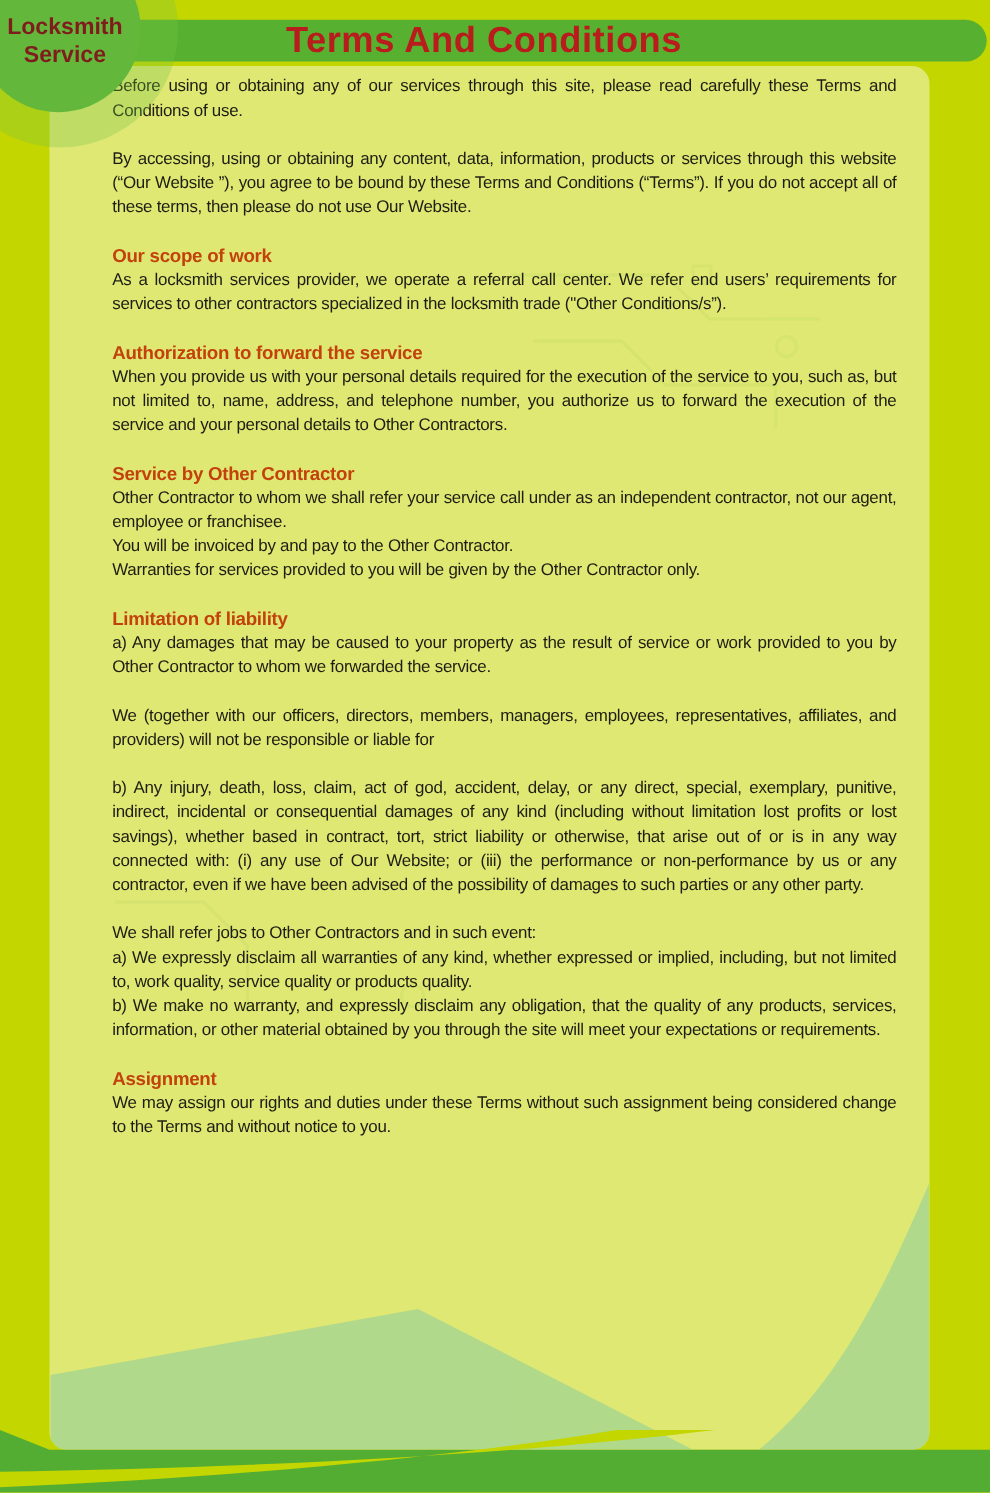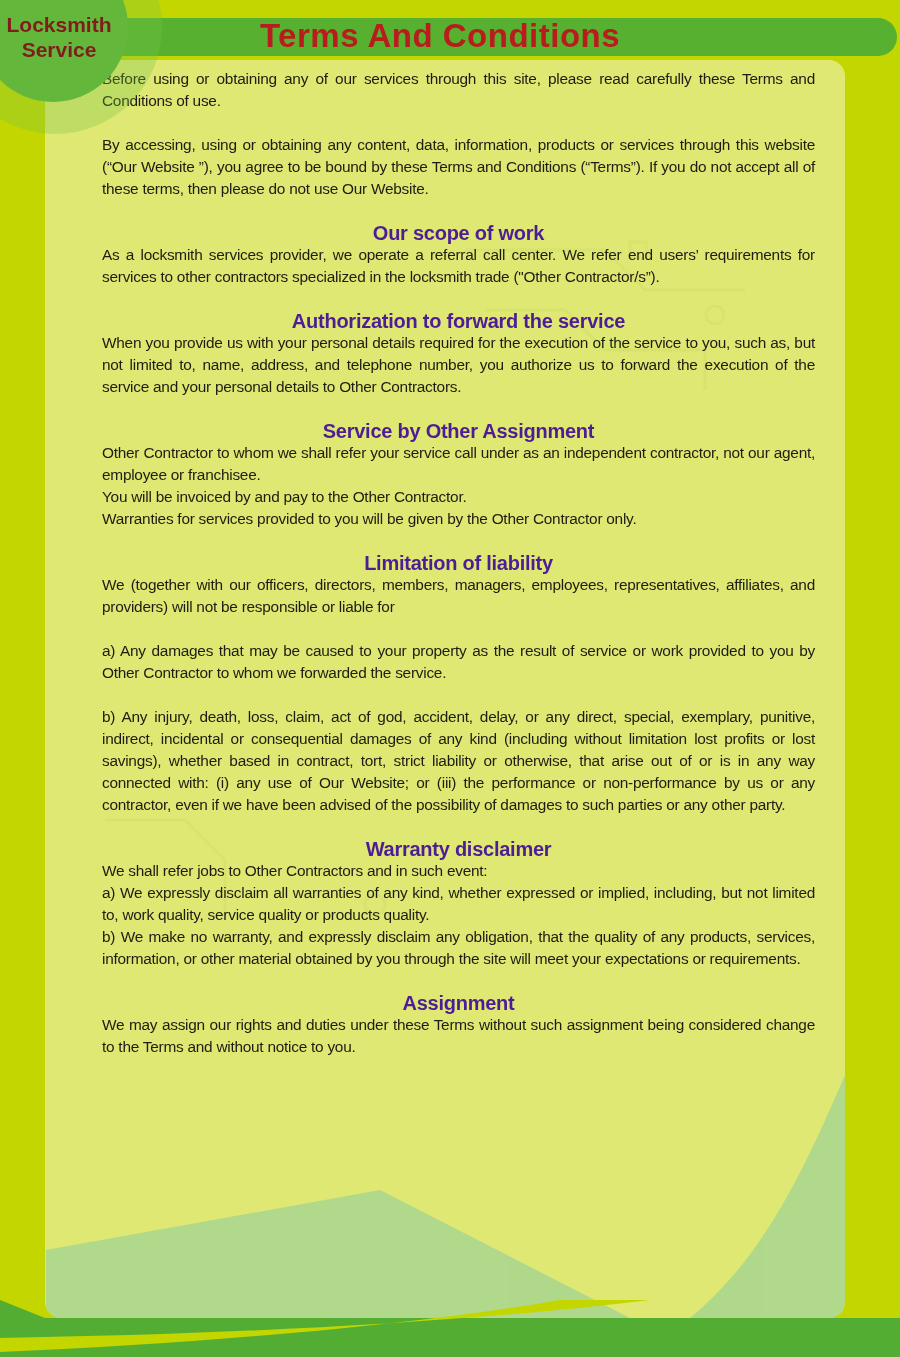--- a/index.html
+++ b/index.html
@@ -58,22 +58,22 @@
     color:#1d1d12;
   }
   .panel-text p{
     margin:0 0 22px 0;
     font-size:15.4px;line-height:22px;letter-spacing:-0.25px;
     text-align:justify;
     white-space:pre-line;
   }
   .panel-text h3{
     margin:0;
-    font-size:20px;line-height:22px;letter-spacing:-0.25px;
-    font-weight:bold;color:#4c1d95;text-align:center;
+    font-size:17px;line-height:22px;letter-spacing:-0.25px;
+    font-weight:bold;color:#c2410c;
   }
   
   .footer-deco{
     position:absolute;left:0;top:1290px;width:900px;height:67px;
     z-index:2;pointer-events:none;
   }
 </style>
 </head>
 <body>
 
@@ -100,32 +100,31 @@
     <g fill="#a8d68f" opacity="0.85">
       <polygon points="1,1190 335,1130 585,1258 1,1258"></polygon>
       <path d="M800,1015 C755,1120 715,1200 645,1258 L800,1258 Z"></path>
     </g>
   </svg>
 
   <div class="panel-text">
     <p>Before using or obtaining any of our services through this site, please read carefully these Terms and Conditions of use.</p>
     <p>By accessing, using or obtaining any content, data, information, products or services through this website (“Our Website ”), you agree to be bound by these Terms and Conditions (“Terms”). If you do not accept all of these terms, then please do not use Our Website.</p>
     <h3>Our scope of work</h3>
-    <p>As a locksmith services provider, we operate a referral call center. We refer end users’ requirements for services to other contractors specialized in the locksmith trade ("Other Contractor/s”).</p>
+    <p>As a locksmith services provider, we operate a referral call center. We refer end users’ requirements for services to other contractors specialized in the locksmith trade ("Other Conditions/s”).</p>
     <h3>Authorization to forward the service</h3>
     <p>When you provide us with your personal details required for the execution of the service to you, such as, but not limited to, name, address, and telephone number, you authorize us to forward the execution of the service and your personal details to Other Contractors.</p>
-    <h3>Service by Other Assignment</h3>
+    <h3>Service by Other Contractor</h3>
     <p>Other Contractor to whom we shall refer your service call under as an independent contractor, not our agent, employee or franchisee.
 You will be invoiced by and pay to the Other Contractor.
 Warranties for services provided to you will be given by the Other Contractor only.</p>
     <h3>Limitation of liability</h3>
+    <p>a) Any damages that may be caused to your property as the result of service or work provided to you by Other Contractor to whom we forwarded the service.</p>
     <p>We (together with our officers, directors, members, managers, employees, representatives, affiliates, and providers) will not be responsible or liable for</p>
-    <p>a) Any damages that may be caused to your property as the result of service or work provided to you by Other Contractor to whom we forwarded the service.</p>
     <p>b) Any injury, death, loss, claim, act of god, accident, delay, or any direct, special, exemplary, punitive, indirect, incidental or consequential damages of any kind (including without limitation lost profits or lost savings), whether based in contract, tort, strict liability or otherwise, that arise out of or is in any way connected with: (i) any use of Our Website; or (iii) the performance or non-performance by us or any contractor, even if we have been advised of the possibility of damages to such parties or any other party.</p>
-    <h3>Warranty disclaimer</h3>
     <p>We shall refer jobs to Other Contractors and in such event:
 a) We expressly disclaim all warranties of any kind, whether expressed or implied, including, but not limited to, work quality, service quality or products quality.
 b) We make no warranty, and expressly disclaim any obligation, that the quality of any products, services, information, or other material obtained by you through the site will meet your expectations or requirements.</p>
     <h3>Assignment</h3>
     <p>We may assign our rights and duties under these Terms without such assignment being considered change to the Terms and without notice to you.</p>
   </div>
 </div>
 
 <svg class="footer-deco" viewBox="0 0 900 67" xmlns="http://www.w3.org/2000/svg">
   <polygon points="0,10 45,28 900,28 900,67 0,67" fill="#53ad32"></polygon>

